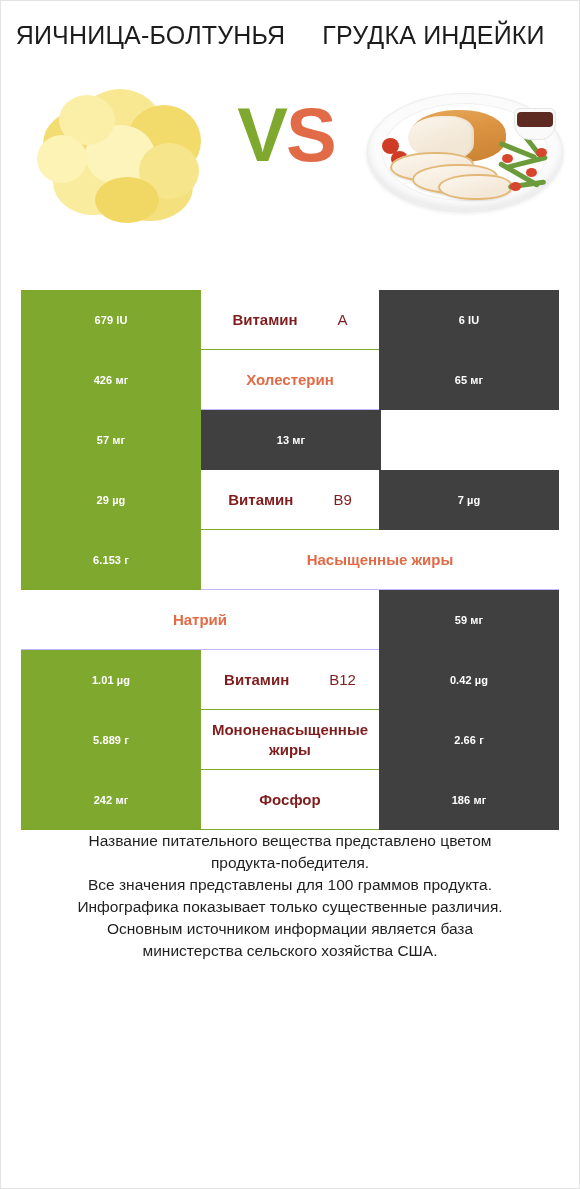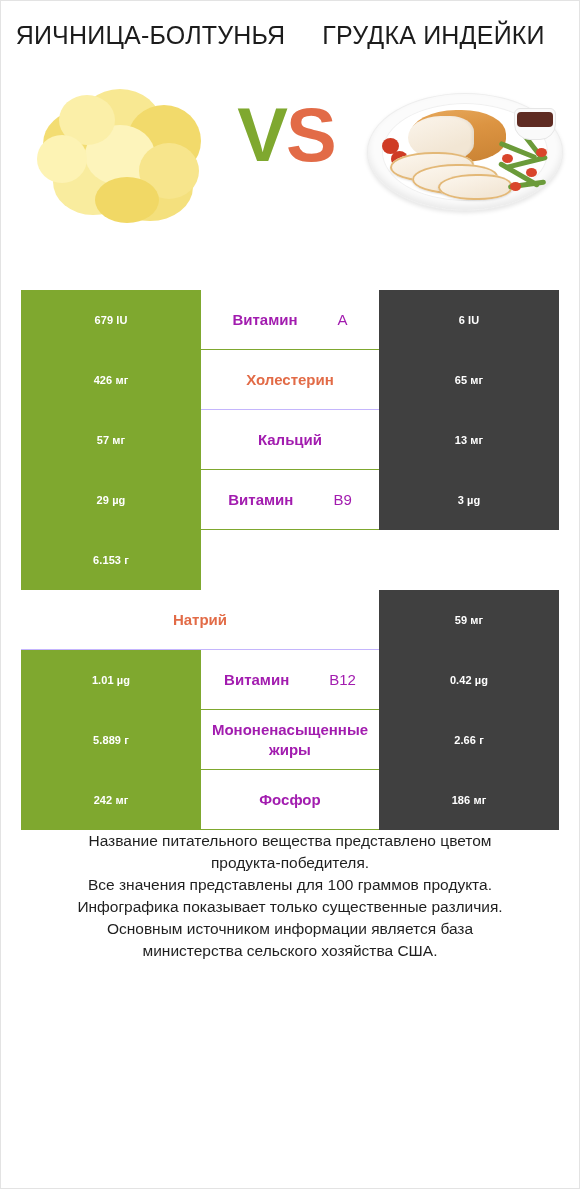--- a/index.html
+++ b/index.html
@@ -240,21 +240,21 @@
     padding: 4px 1px;
     overflow: hidden;
     white-space: nowrap;
   }
   .cell.name.wrapped {
     white-space: normal;
   }
   .cell.name .sub {
     font-weight: 400;
   }
-  .cell.name.green  { color: #a21caf; gap: 40px; }
+  .cell.name.green  { color: #7f1d1d; gap: 40px; }
   .cell.name.orange { color: #e26b47; }
   .cell.name.green  { border-bottom: 1px solid #7fa82f; }
   .cell.name.orange { border-bottom: 1px solid #c4b5fd; }
   .row:last-child .cell.name { border-bottom: 1px solid #7fa82f; }
 
   
   .footnote {
     padding: 0 36px;
     text-align: center;
     font-size: 15.5px;
@@ -334,33 +334,33 @@
         </div>
         <div class="cell val right">6 IU</div>
       </div>
       <div class="row">
         <div class="cell val left">426 мг</div>
         <div class="cell name orange">Холестерин</div>
         <div class="cell val right">65 мг</div>
       </div>
       <div class="row">
         <div class="cell val left">57 мг</div>
-        <div class="cell name green">Кальций</div>
         <div class="cell val right">13 мг</div>
       </div>
       <div class="row">
         <div class="cell val left">29 µg</div>
         <div class="cell name green">
           <span>Витамин</span>
           <span class="sub"> B9</span>
         </div>
-        <div class="cell val right">3 µg</div>
+        <div class="cell val right">7 µg</div>
       </div>
       <div class="row">
         <div class="cell val left">6.153 г</div>
+        <div class="cell name orange wrapped">Насыщенные жиры</div>
       </div>
       <div class="row">
         <div class="cell name orange">Натрий</div>
         <div class="cell val right">59 мг</div>
       </div>
       <div class="row">
         <div class="cell val left">1.01 µg</div>
         <div class="cell name green">
           <span>Витамин</span>
           <span class="sub"> B12</span>

